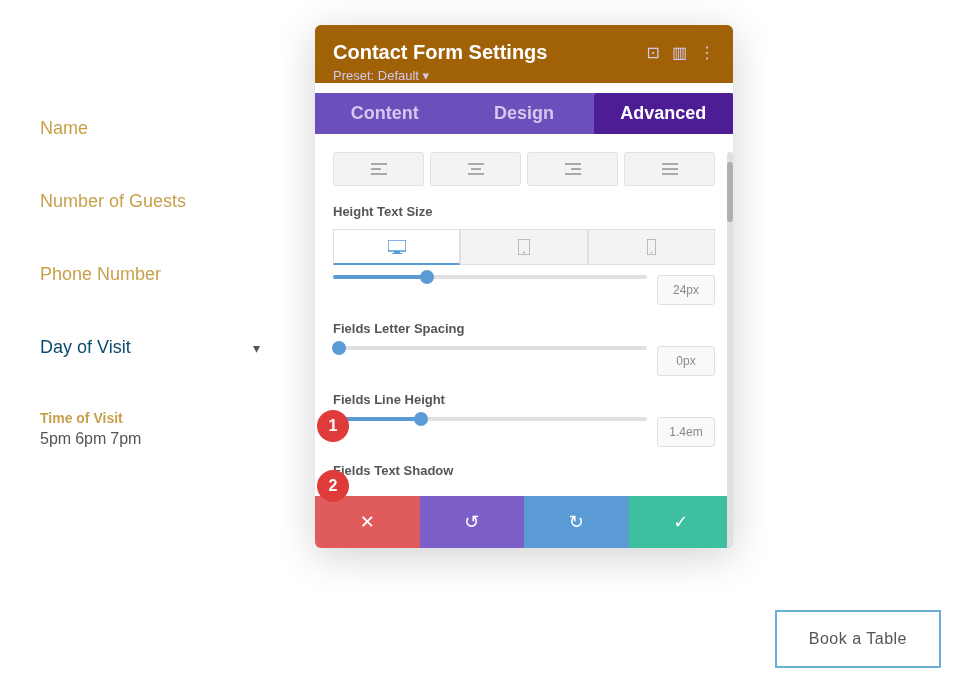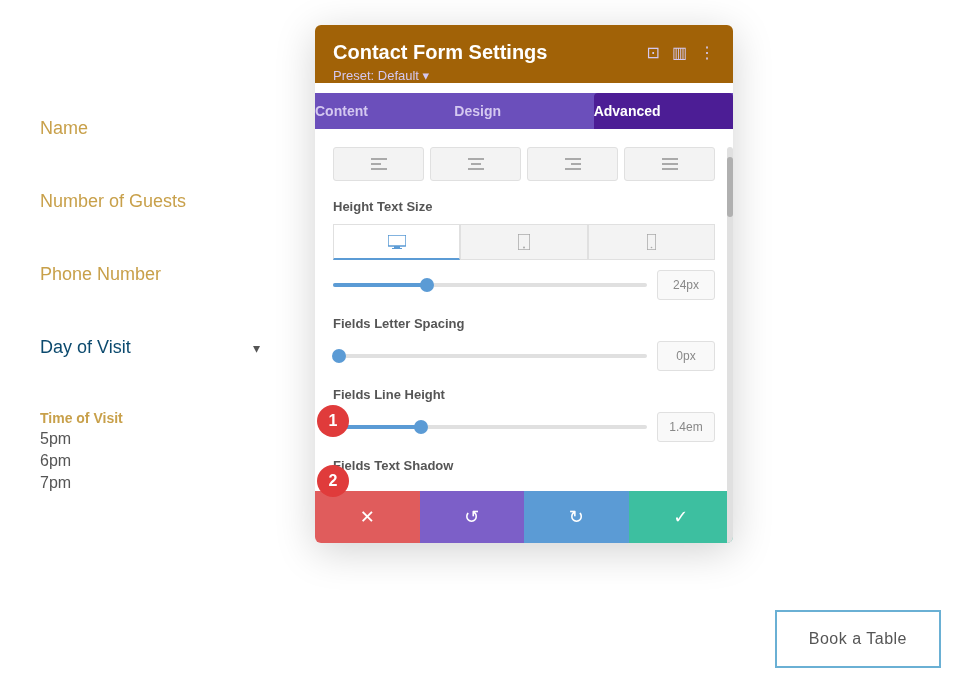--- a/index.html
+++ b/index.html
@@ -24,21 +24,21 @@
     .form-label-item {
       padding: 18px 0;
       font-size: 18px;
       font-weight: 500;
     }
     .label-name { color: #c8a04a; }
     .label-phone { color: #c8a04a; }
     .label-guests { color: #c8a04a; }
     .label-day { color: #0c4a6e; }
     .label-time-title { color: #c8a04a; font-size: 14px; font-weight: 600; }
-    .time-options { display: flex; flex-direction: column; gap: 4px; margin-top: 4px; }
+    .time-options { display: flex; flex-direction: row; gap: 4px; margin-top: 4px; }
     .time-option { color: #555; font-size: 16px; }
 
     .day-row {
       display: flex;
       align-items: center;
       justify-content: space-between;
       width: 220px;
     }
     .chevron-down {
       color: #555;
@@ -109,23 +109,23 @@
       content: ' ▾';
     }
 
     
     .modal-tabs {
       display: flex;
       background: #6b4fbb;
     }
     .modal-tab {
       flex: 1;
-      text-align: left;
+      text-align: center;
       padding: 10px 0;
-      font-size: 14px;
+      font-size: 18px;
       font-weight: 600;
       color: #d4c8f0;
       cursor: pointer;
     }
     .modal-tab.active {
       background: #4c1d95;
       color: #fff;
       border-radius: 4px 4px 0 0;
     }
 
@@ -185,21 +185,20 @@
     }
     .device-tab.active {
       background: #fff;
       color: #5b9bd5;
       border-bottom: 2px solid #5b9bd5;
     }
 
     
     .slider-row {
       display: flex;
-      align-items: center;
       gap: 10px;
       margin-bottom: 16px;
     }
     .slider-track {
       flex: 1;
       height: 4px;
       background: #e0e0e0;
       border-radius: 2px;
       position: relative;
     }

